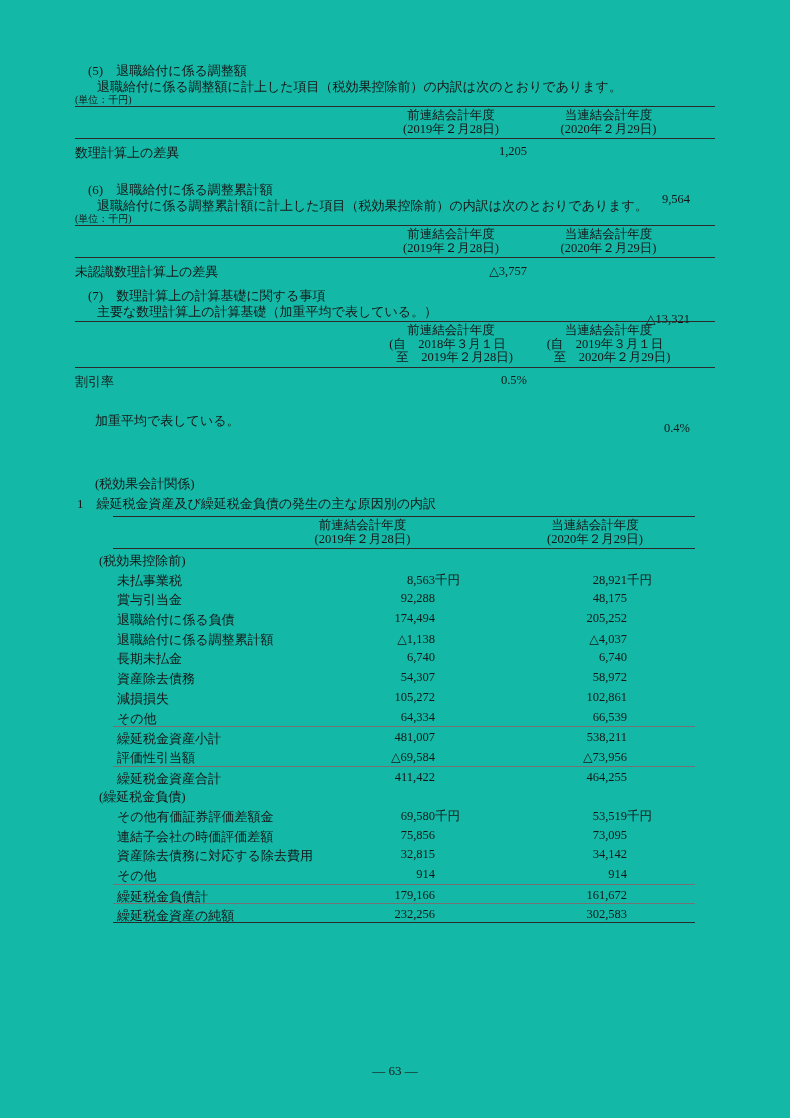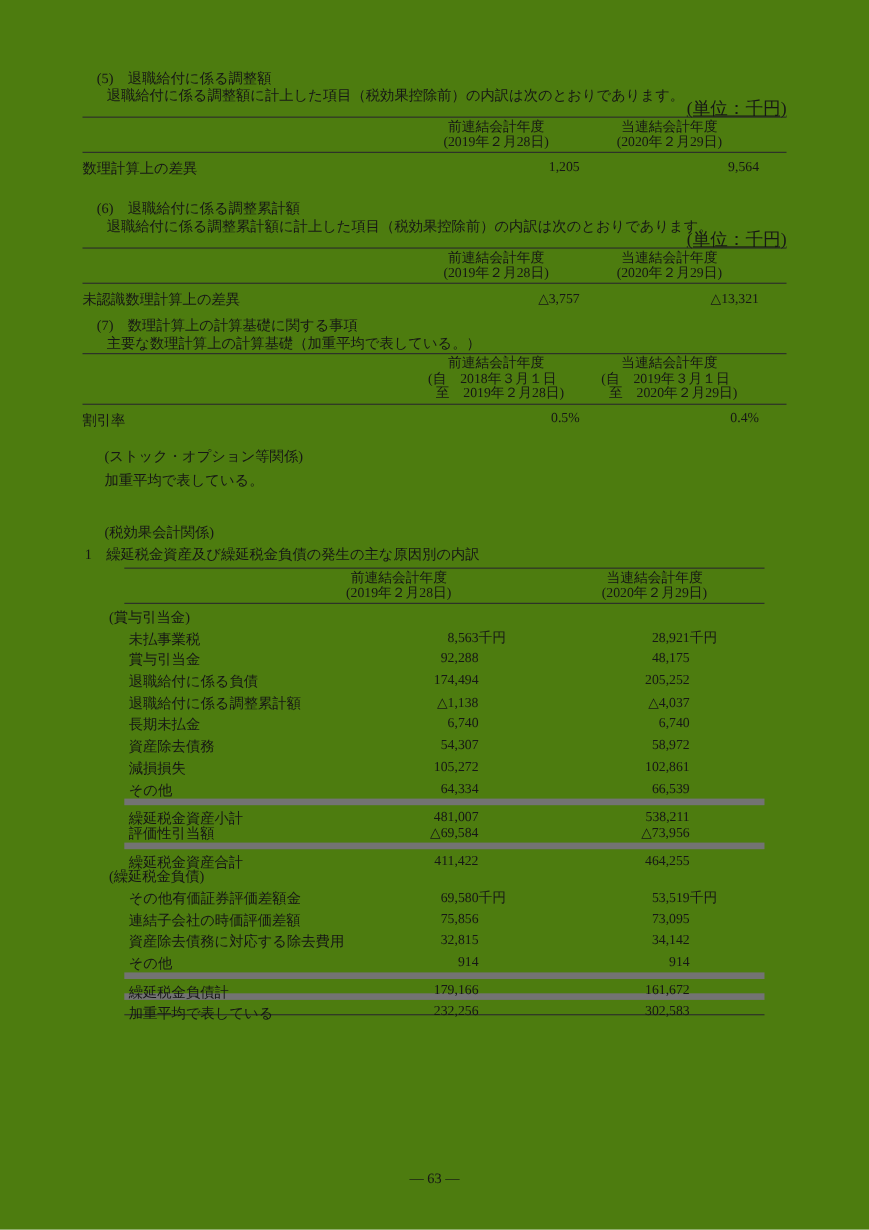--- a/index.html
+++ b/index.html
@@ -1,45 +1,45 @@
 <!DOCTYPE html>
 <html><head>
 <meta charset="utf-8">
 <style>
   * { box-sizing: border-box; margin: 0; padding: 0; }
   html,body { background:#ffffff; }
   .page {
     position: relative;
     width: 790px; height: 1118px;
-    background: #4d7c0f;
+    background: #14b8a6;
     color: #161616;
     font-family: "Liberation Serif", "DejaVu Serif", serif;
     font-size: 13px;
     overflow: hidden;
   }
   .sec { position: absolute; left: 75px; width: 640px; }
   .heading  { line-height: 16px; padding-left: 13px; white-space: nowrap; }
   .desc     { line-height: 16px; padding-left: 22px; white-space: nowrap; }
-  .unitline { line-height: 13px; margin-top: -2px; font-size: 16px; text-align: right; text-decoration: underline; }
+  .unitline { line-height: 13px; margin-top: -2px; font-size: 10px; text-align: left; }
 
   
   .thead {
     display: grid; grid-template-columns: 300px 152px 1fr;
     border-top: 1px solid #2b2b2b; border-bottom: 1px solid #2b2b2b;
     padding: 2px 0;
   }
   .hc1 { grid-column: 2; text-align: center; font-size: 12.5px; line-height: 13.5px; white-space: nowrap; }
   .hc2 { grid-column: 3; text-align: center; font-size: 12.5px; line-height: 13.5px; padding-right: 25px; white-space: nowrap; }
   .hdates { display: inline-block; text-align: left; }
   .dl  { line-height: 13.5px; white-space: pre; }
   .dl2 { padding-left: 7px; }
   .trow { display: grid; grid-template-columns: 300px 152px 1fr; padding-top: 5px; height: 21px; }
   .lblw { white-space: nowrap; }
   .v1 { grid-column: 2; text-align: right; font-size: 12.5px; white-space: nowrap; }
-  .v2 { grid-column: 3; text-align: right; font-size: 12.5px; padding-right: 25px; white-space: nowrap; }
+  .v2 { grid-column: 3; text-align: right; font-size: 12.5px; padding-right: 25px; white-space: nowrap; margin-top: 48px; }
 
   
   .plainline  { line-height: 16px; padding-left: 20px; white-space: nowrap; }
   .numheading { margin-top: 4px; line-height: 16px; padding-left: 2px; white-space: nowrap; }
   .numheading .no { display: inline-block; margin-right: 13px; }
 
   
   .btbl { margin-left: 38px; margin-top: 4px; width: 582px; }
   .bthead {
     display: grid; grid-template-columns: 177px 145px 260px;
@@ -47,21 +47,21 @@
     padding: 2px 0;
   }
   .bh1 { grid-column: 2; text-align: center; font-size: 12.5px; line-height: 13.5px; white-space: nowrap; }
   .bh2 { grid-column: 3; text-align: center; font-size: 12.5px; line-height: 13.5px; padding-left: 60px; white-space: nowrap; }
   .btrow { display: grid; grid-template-columns: 177px 145px 260px; height: 19.7px; padding-top: 3px; }
   .btrow .lbl { padding-left: 4px; white-space: nowrap; }
   .btrow .sechead { margin-left: -14px; padding-left: 0; }
   .bv1 { grid-column: 2; text-align: right; font-size: 12.5px; white-space: nowrap; }
   .bv2 { grid-column: 3; text-align: right; font-size: 12.5px; padding-right: 68px; white-space: nowrap; }
   .u { display: inline-block; width: 0; white-space: pre; }
-  .rule-above  { border-top: 6px solid #737373; }
+  .rule-above  { border-top: 1px solid #737373; }
   .rule-bottom { border-bottom: 1px solid #2b2b2b; }
 
   .footer { position: absolute; top: 1063px; left: 0; width: 790px; text-align: center; line-height: 16px; }
 </style>
 </head>
 <body>
 
 <div class="page">
 
   <div class="sec" style="top:63px;">
@@ -132,21 +132,20 @@
       </div>
       <div class="trow">
         <div class="lblw">割引率</div>
         <div class="v1">0.5%</div>
         <div class="v2">0.4%</div>
       </div>
     </div>
   </div>
 
   <div class="sec" style="top:407px;">
-    <div class="plainline">(ストック・オプション等関係)</div>
     <div class="plainline" style="margin-top:6px;">加重平均で表している。</div>
   </div>
 
   <div class="sec" style="top:476px;">
     <div class="plainline">(税効果会計関係)</div>
     <div class="numheading">
       <span class="no">1</span><span>繰延税金資産及び繰延税金負債の発生の主な原因別の内訳</span>
     </div>
 
     <div class="btbl">
@@ -155,21 +154,21 @@
           <div>前連結会計年度</div>
           <div>(2019年２月28日)</div>
         </div>
         <div class="bh2">
           <div>当連結会計年度</div>
           <div>(2020年２月29日)</div>
         </div>
       </div>
 
       <div class="btrow">
-        <div class="lbl sechead">(賞与引当金)</div>
+        <div class="lbl sechead">(税効果控除前)</div>
       </div>
 
       <div class="btrow">
         <div class="lbl">未払事業税</div>
         <div class="bv1"><span>8,563</span><span class="u">千円</span></div>
         <div class="bv2"><span>28,921</span><span class="u">千円</span></div>
       </div>
 
       <div class="btrow">
         <div class="lbl">賞与引当金</div>
@@ -259,21 +258,21 @@
         <div class="bv2">914</div>
       </div>
 
       <div class="btrow rule-above">
         <div class="lbl">繰延税金負債計</div>
         <div class="bv1">179,166</div>
         <div class="bv2">161,672</div>
       </div>
 
       <div class="btrow rule-above rule-bottom">
-        <div class="lbl">加重平均で表している</div>
+        <div class="lbl">繰延税金資産の純額</div>
         <div class="bv1">232,256</div>
         <div class="bv2">302,583</div>
       </div>
     </div>
   </div>
 
   <div class="footer">― 63 ―</div>
 
 </div>
 

